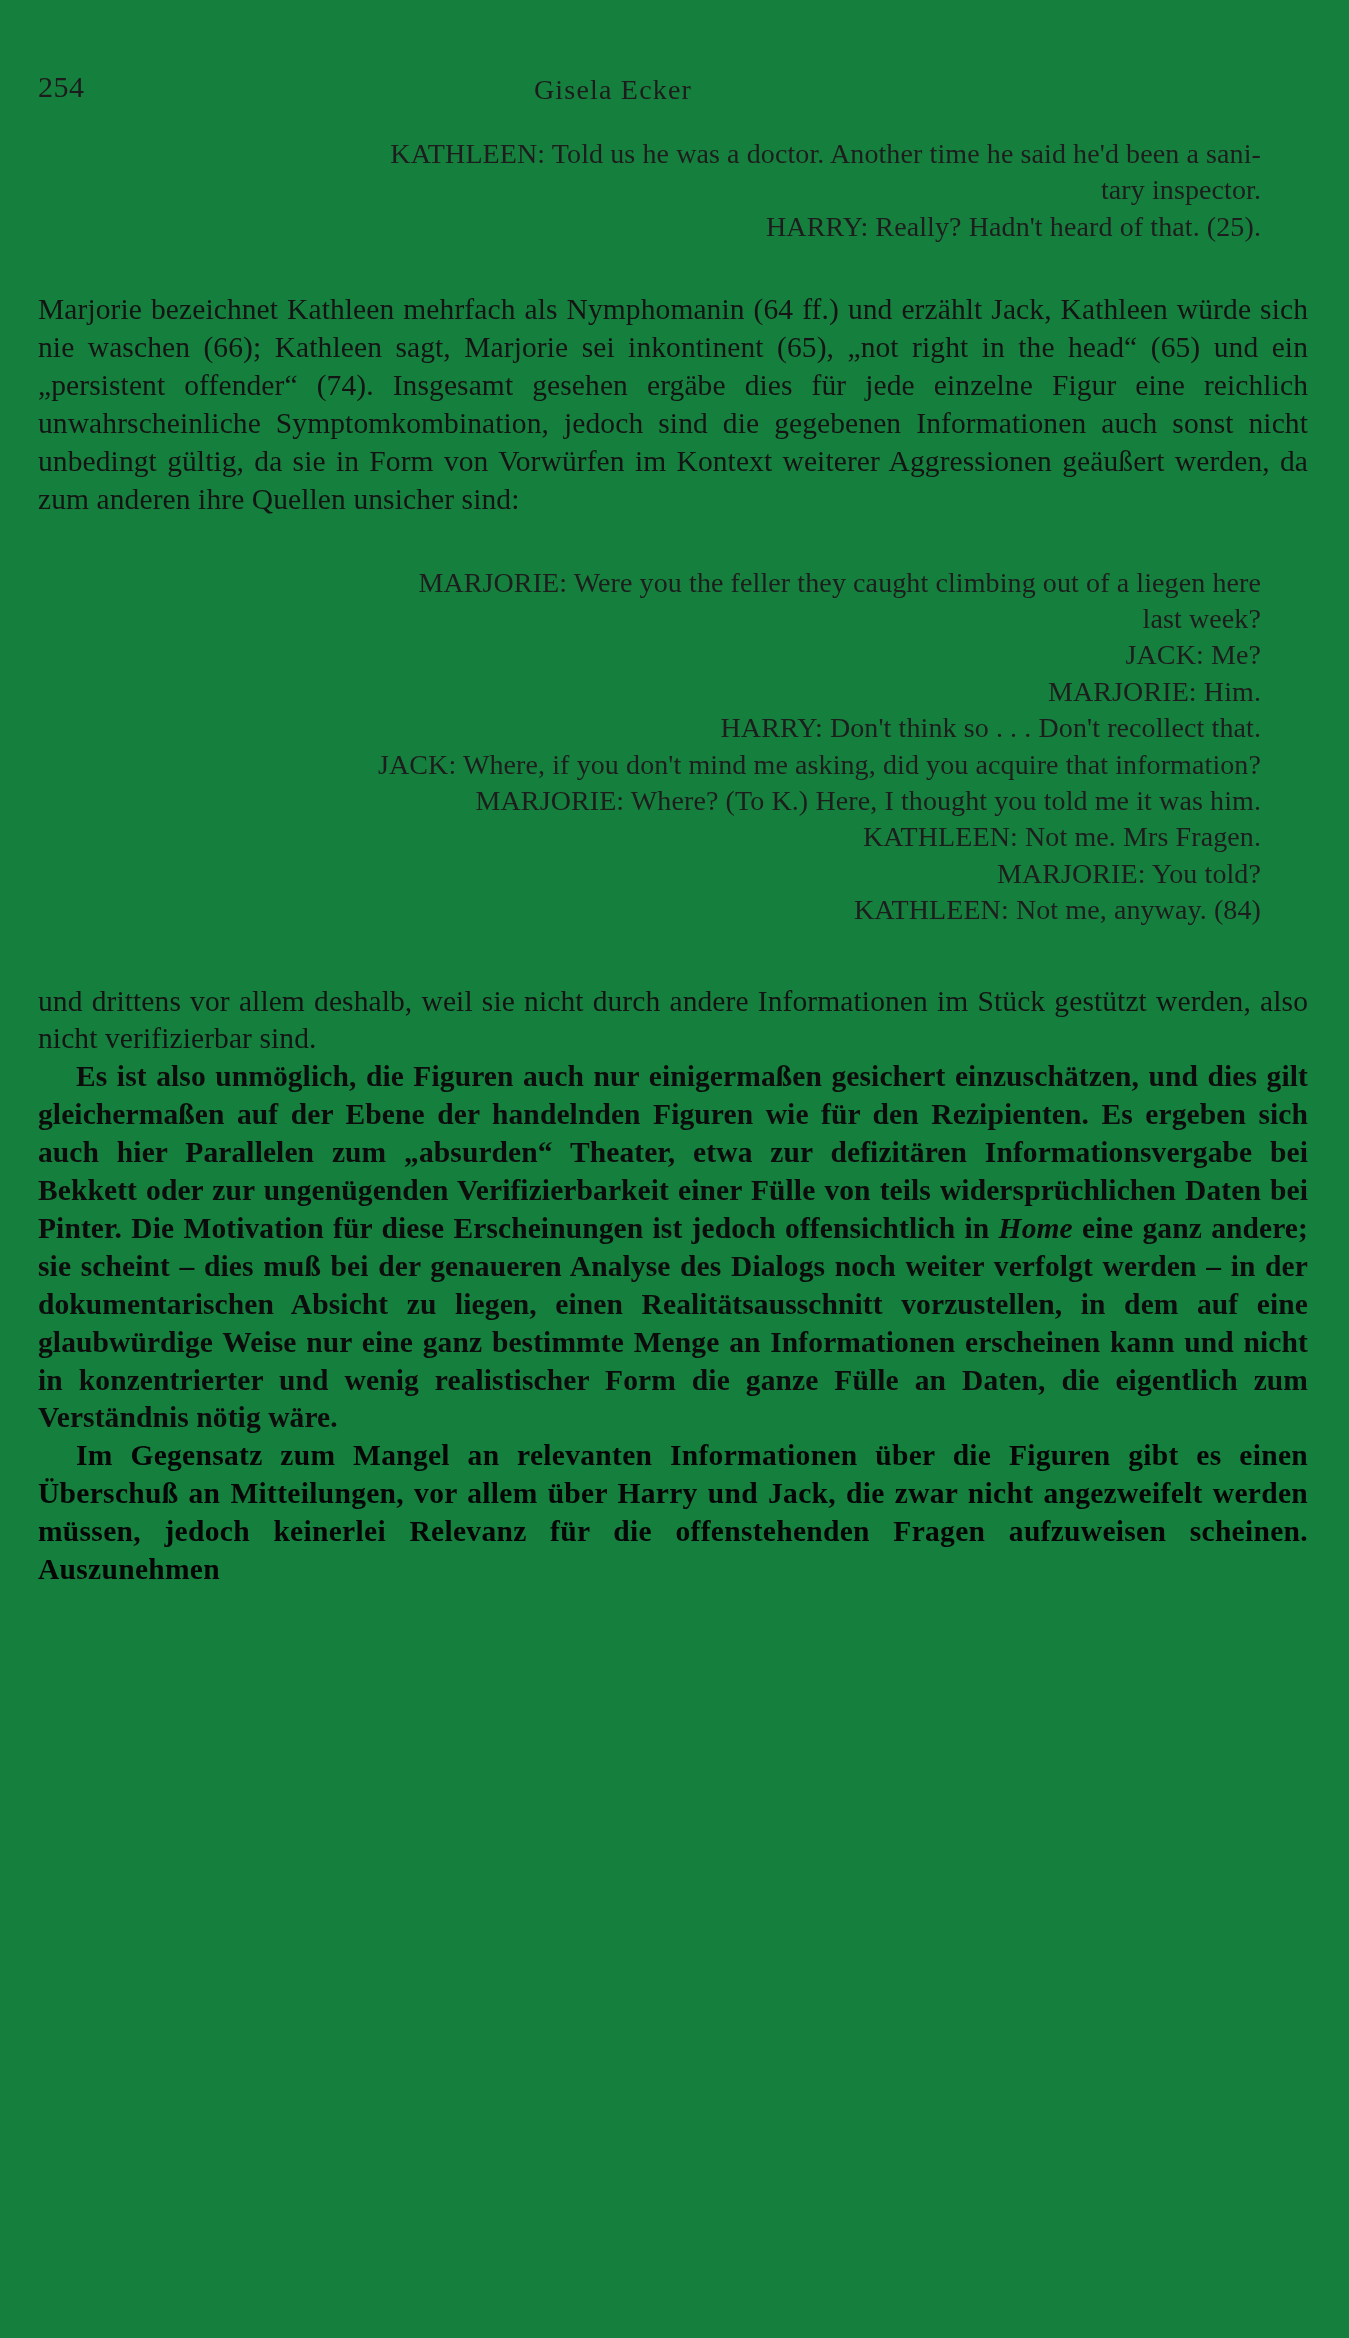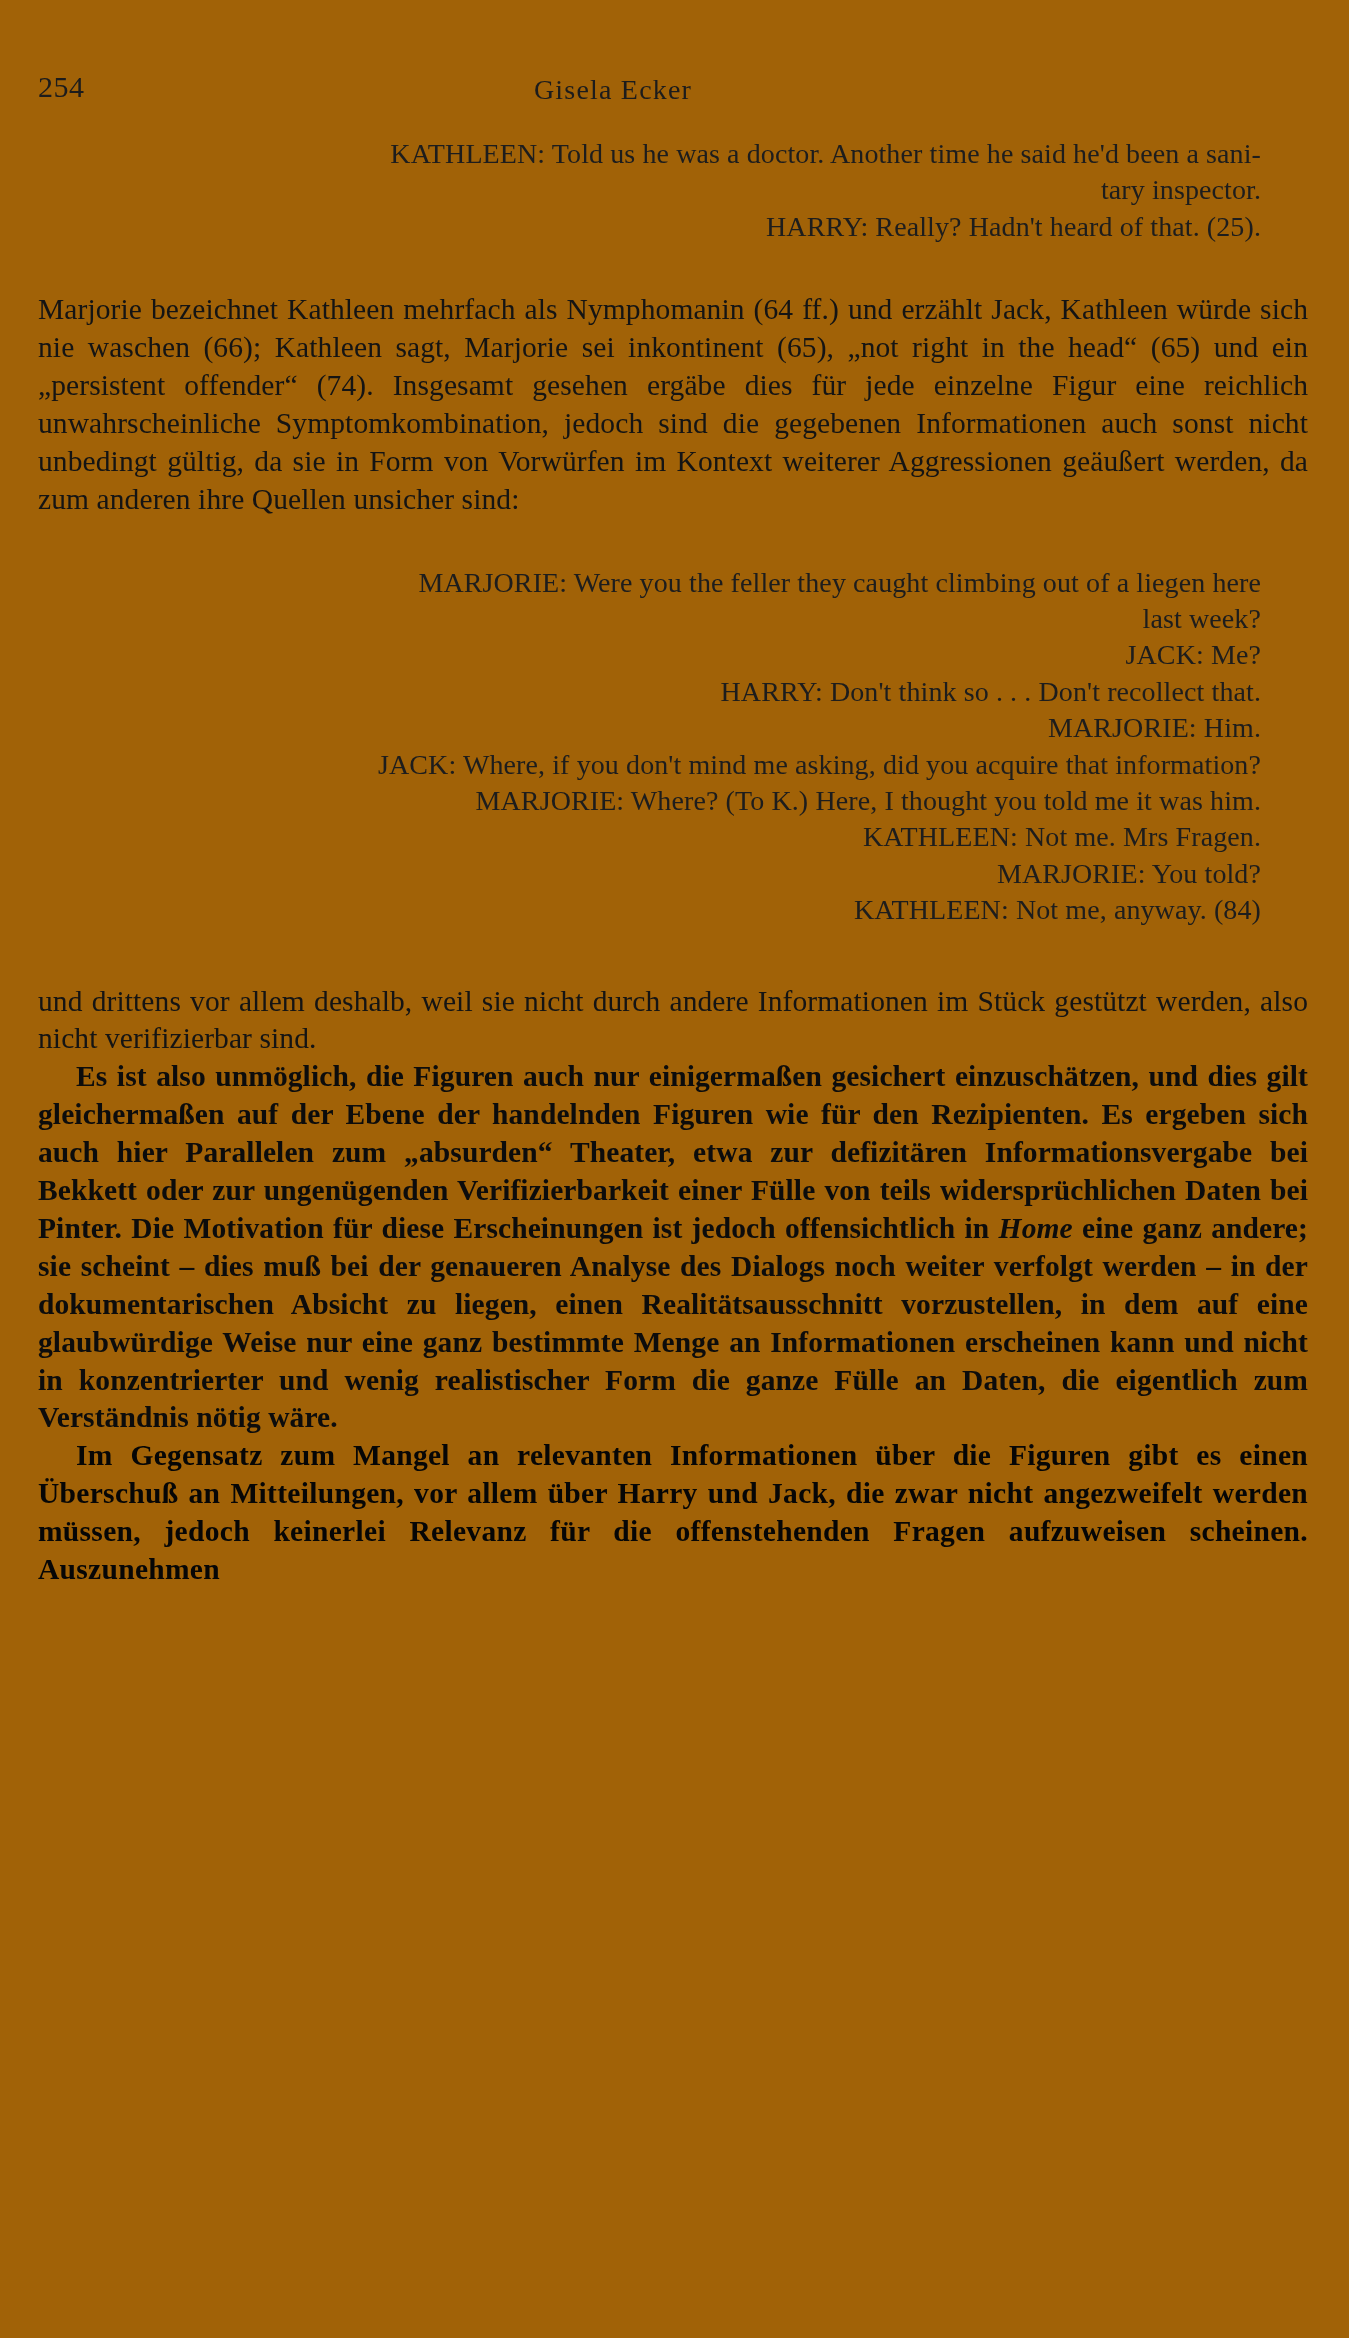--- a/index.html
+++ b/index.html
@@ -12,21 +12,21 @@
     height: 2338px;
     font-family: "Liberation Serif", serif;
     color: #1a1a1a;
     position: relative;
     overflow: hidden;
   }
   .page {
     position: relative;
     width: 1349px;
     height: 2338px;
-    background: #a16207;
+    background: #15803d;
     padding: 0;
     box-sizing: border-box;
   }
   .page-inner {
     position: absolute;
     left: 38px;
     top: 70px;
     width: 1270px;
   }
 
@@ -122,22 +122,22 @@
     <div class="sp-46"></div>
 
     <div class="block wide tone-b">Marjorie bezeichnet Kathleen mehrfach als Nymphomanin (64 ff.) und erzählt Jack, Kathleen würde sich nie waschen (66); Kathleen sagt, Marjorie sei inkontinent (65), „not right in the head“ (65) und ein „persistent offender“ (74). Insgesamt gesehen ergäbe dies für jede einzelne Figur eine reichlich unwahrscheinliche Symptomkombination, jedoch sind die gegebenen Informationen auch sonst nicht unbedingt gültig, da sie in Form von Vorwürfen im Kontext weiterer Aggressionen geäußert werden, da zum anderen ihre Quellen unsicher sind:</div>
 
     <div class="sp-46"></div>
 
     <div class="quote">
       <div class="line tone-a">MARJORIE: Were you the feller they caught climbing out of a liegen here</div>
       <div class="line hang tone-a">last week?</div>
       <div class="line tone-a">JACK: Me?</div>
+      <div class="line tone-a">MARJORIE: Him.</div>
       <div class="line tone-a">HARRY: Don't think so . . . Don't recollect that.</div>
-      <div class="line tone-a">MARJORIE: Him.</div>
       <div class="line tone-a">JACK: Where, if you don't mind me asking, did you acquire that information?</div>
       <div class="line tone-a">MARJORIE: Where? (To K.) Here, I thought you told me it was him.</div>
       <div class="line tone-a">KATHLEEN: Not me. Mrs Fragen.</div>
       <div class="line tone-a">MARJORIE: You told?</div>
       <div class="line tone-a">KATHLEEN: Not me, anyway. (84)</div>
     </div>
 
     <div class="sp-54"></div>
 
     <div class="block wide tone-b">und drittens vor allem deshalb, weil sie nicht durch andere Informationen im Stück gestützt werden, also nicht verifizierbar sind.</div>

